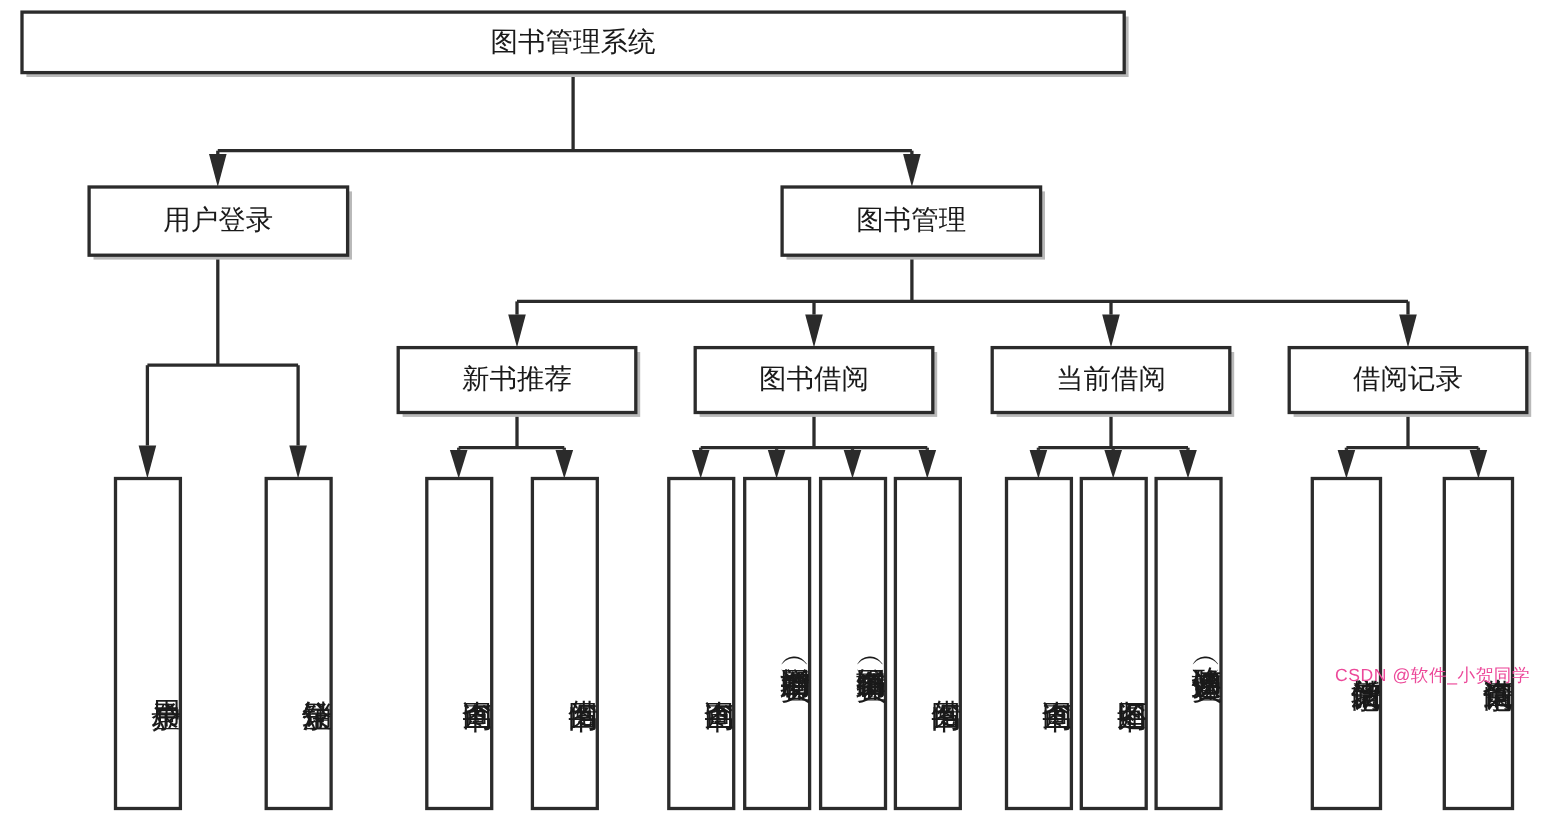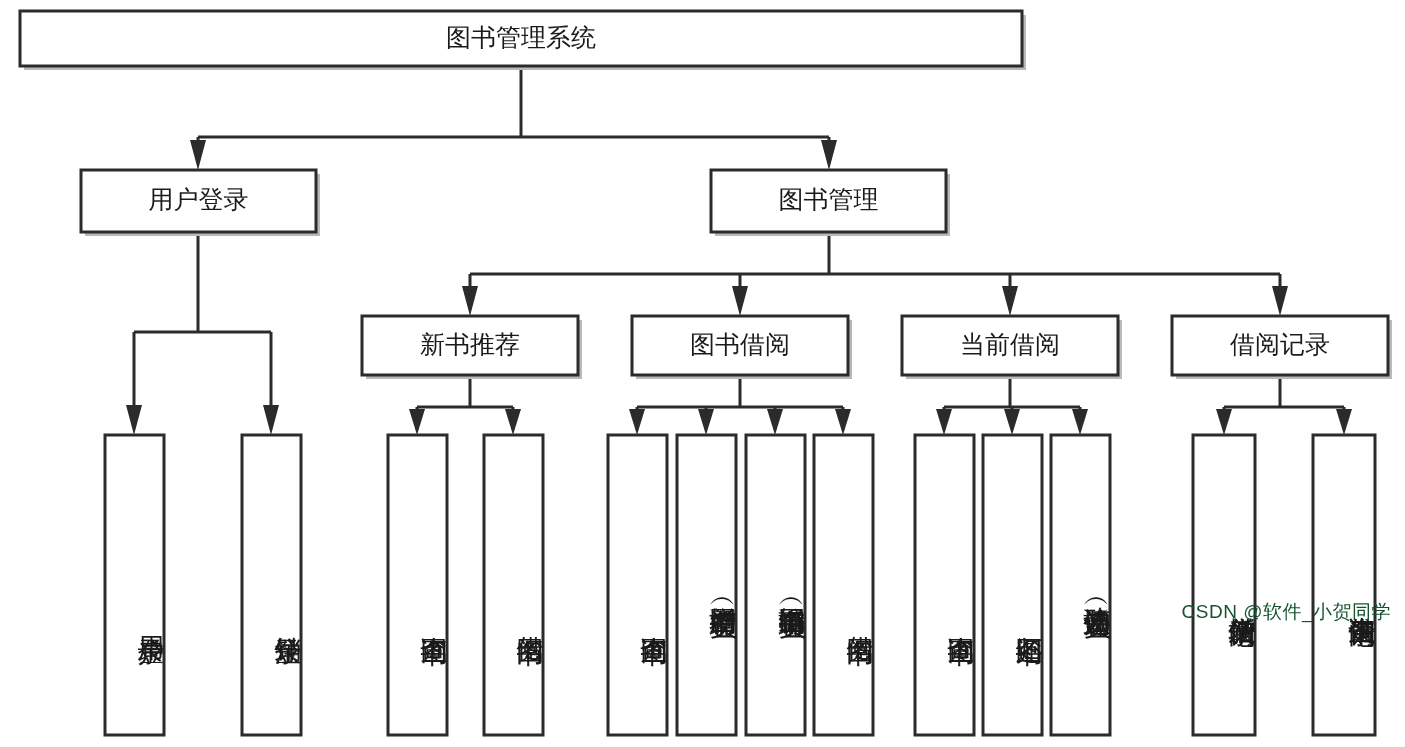--- a/index.html
+++ b/index.html
@@ -65,22 +65,22 @@
     letter-spacing: 1px;
     color: #1a1a1a;
     white-space: nowrap;
     pointer-events: none;
   }
   .watermark {
     position: absolute;
     right: 14px;
     bottom: 6px;
     font-family: "Liberation Sans", "DejaVu Sans", sans-serif;
-    font-size: 19px;
-    color: #14532d;
+    font-size: 16px;
+    color: #ec4899;
     letter-spacing: 0.5px;
     white-space: nowrap;
   }
 </style>
 </head>
 <body>
 
 <div id="diagram-root">
 
   <svg class="diagram" viewBox="0 0 1405 747" xmlns="http://www.w3.org/2000/svg">

